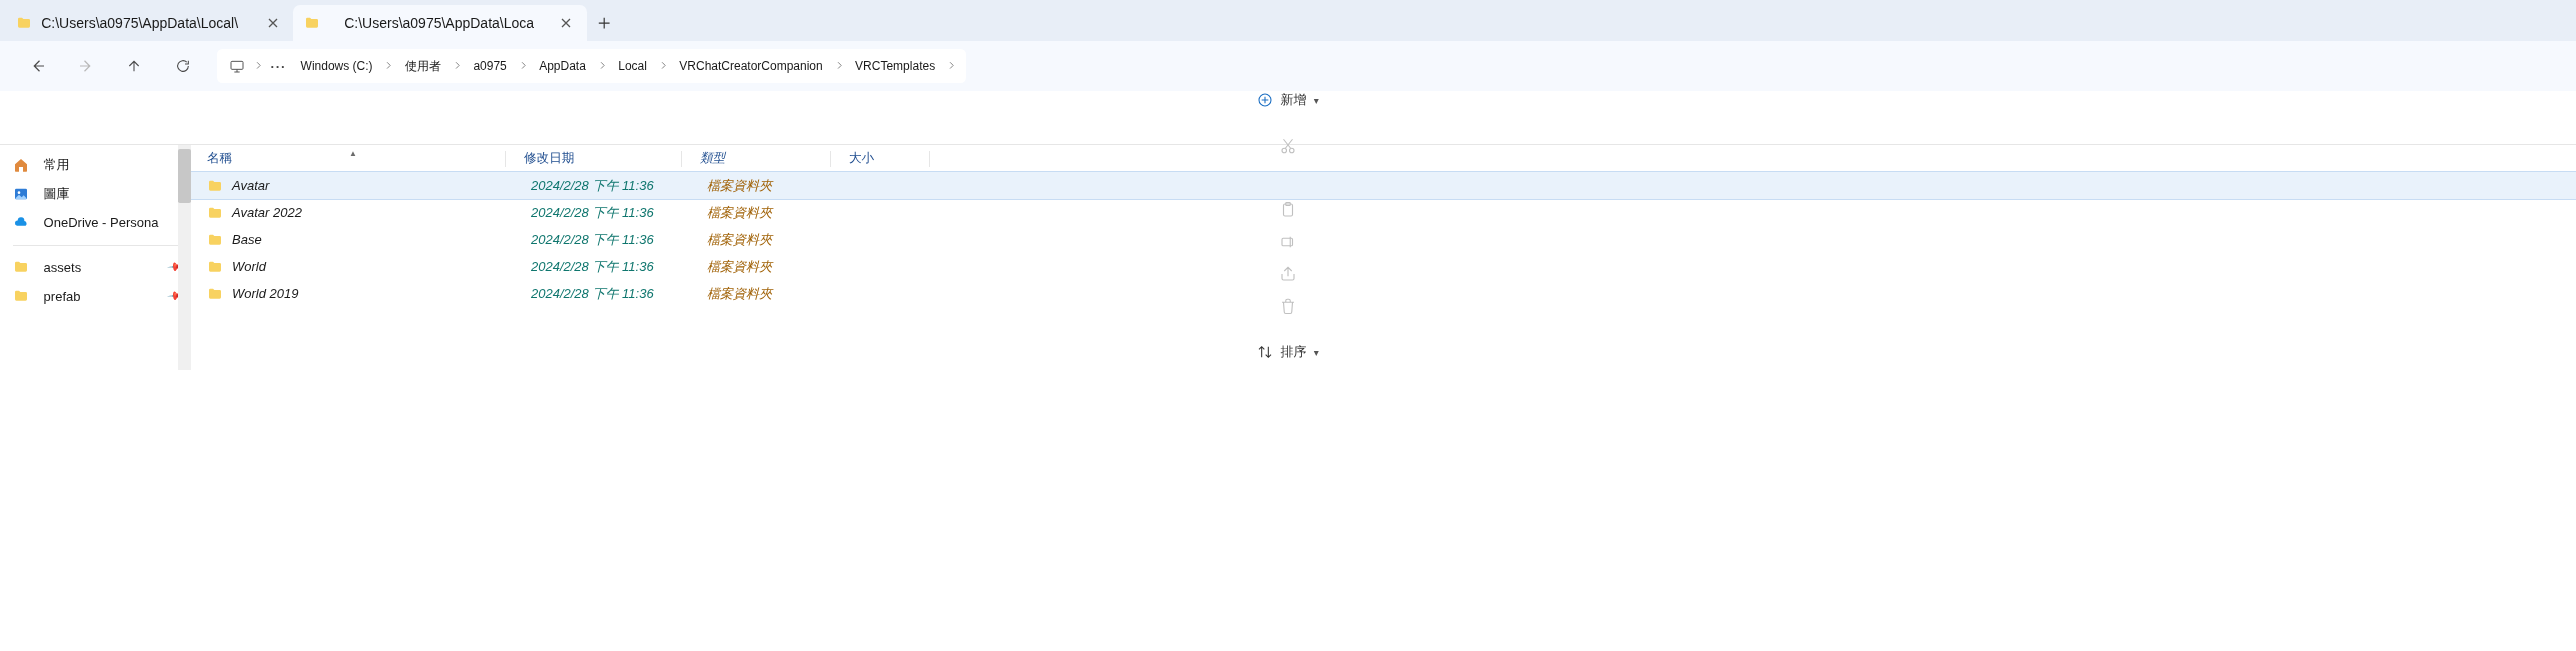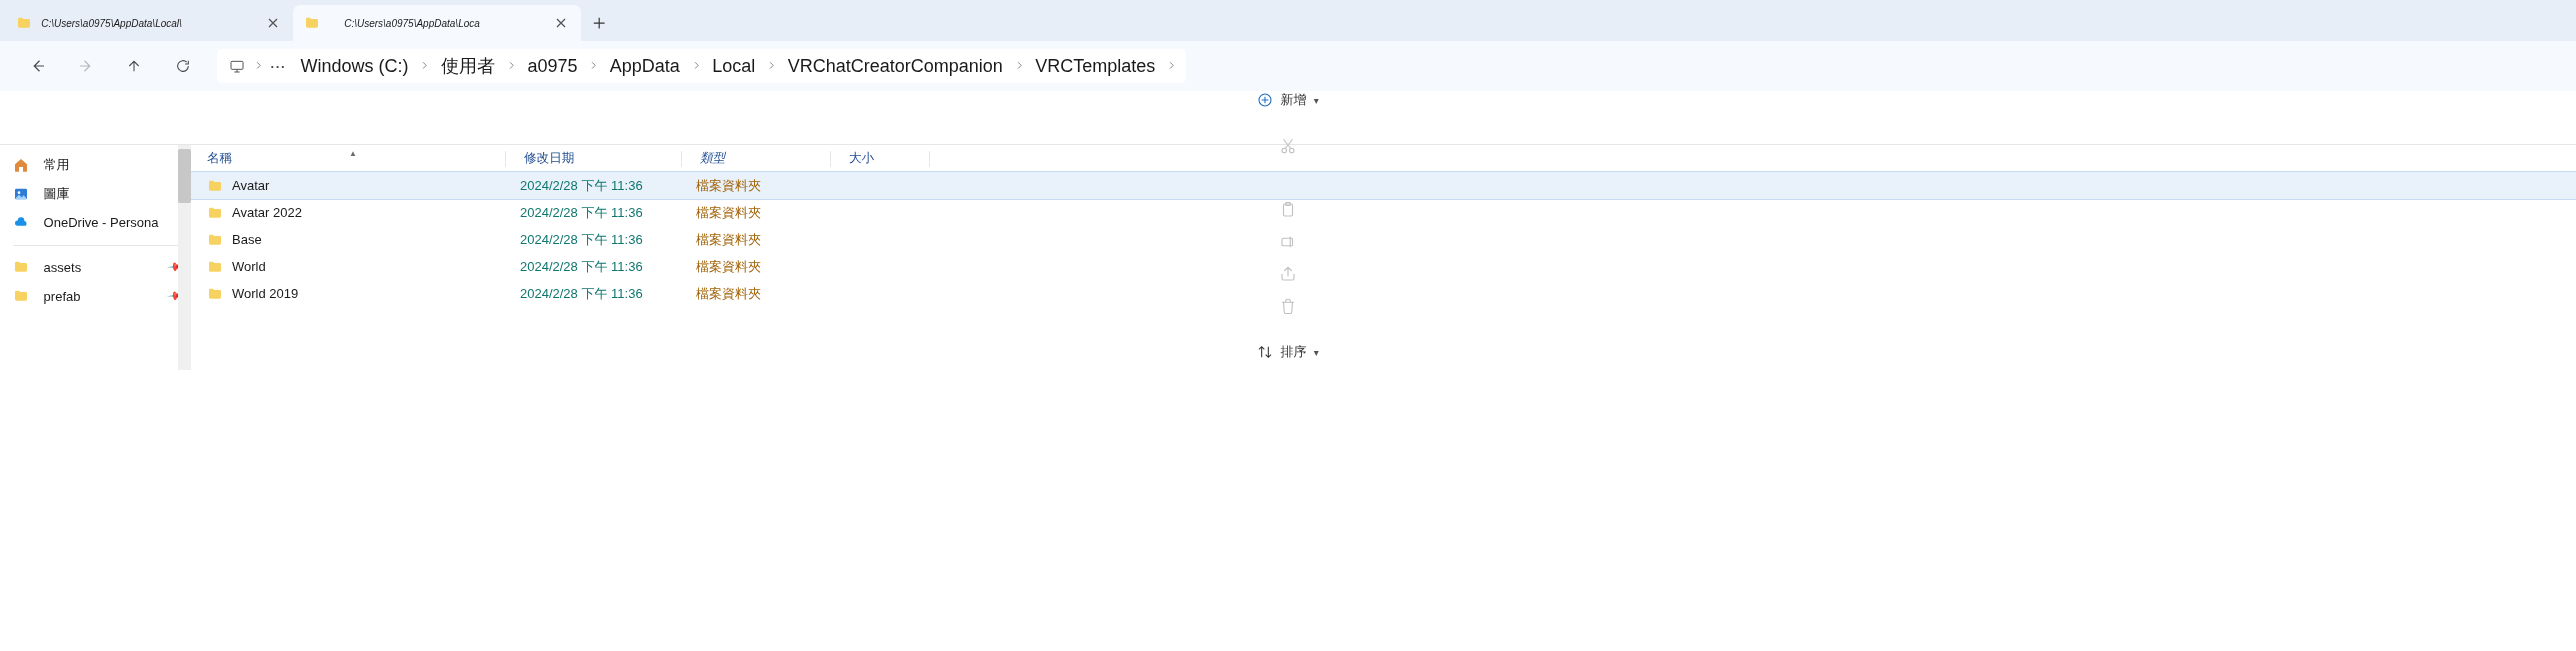--- a/index.html
+++ b/index.html
@@ -3,30 +3,30 @@
 <meta charset="utf-8">
 <style>
 * { box-sizing: border-box; margin: 0; padding: 0; font-family: "Segoe UI", "Microsoft JhengHei", sans-serif; }
 body { background: #fff; font-size: 13px; color: #1a1a1a; width: 2576px; }
 
 
 .tabs { display: flex; align-items: flex-end; height: 41px; background: #e8eef7; padding: 0 0 0 5.4px; gap: 0; }
 .tab { display: flex; align-items: center; height: 36px; padding: 0 12.6px 0 10.8px; gap: 9px; border-radius: 7.2px 7.2px 0 0; min-width: 288px; max-width: 306px; cursor: pointer; }
 .tab.inactive { background: transparent; }
 .tab.active { background: #f6f9fe; gap: 24px; }
-.tab-title { flex: 1; white-space: nowrap; overflow: hidden; text-overflow: ellipsis; font-size: 10px; font-style: italic; }
+.tab-title { flex: 1; white-space: nowrap; overflow: hidden; text-overflow: ellipsis; font-size: 14px; }
 .tab-close { width: 16px; height: 16px; display: flex; align-items: center; justify-content: center; color: #555; border-radius: 2.7px; }
 .new-tab { width: 36px; height: 36px; display: flex; align-items: center; justify-content: center; color: #333; cursor: pointer; }
 
 
 .navbar { display: flex; align-items: center; height: 50px; background: #f6f9fe; padding: 0 16px; gap: 5.4px; }
 .nav-btn { width: 43px; height: 36px; display: flex; align-items: center; justify-content: center; color: #4a4a4a; border-radius: 3.6px; cursor: pointer; }
 .nav-btn.disabled { color: #b8b8b8; }
 .addr-bar { display: flex; align-items: center; height: 34px; background: #fff; border-radius: 5.4px; margin-left: 7.2px; padding: 0 7.2px; flex: 0 0 auto; }
-.addr-seg { display: flex; align-items: center; padding: 0 9px; height: 100%; cursor: pointer; font-size: 18px; }
+.addr-seg { display: flex; align-items: center; padding: 0 9px; height: 100%; cursor: pointer; font-size: 12px; }
 .addr-chev { color: #777; padding: 0 1.8px; }
 .addr-pc { display: flex; align-items: center; padding: 0 5.4px; }
 .addr-more { padding: 0 5.4px; color: #444; font-weight: bold; letter-spacing: 0.9px; }
 
 
 .toolbar { display: flex; align-items: center; height: 54px; background: #fff; padding: 0 16px; gap: 14px; border-bottom: 0.9px solid #e6e6e6; flex-direction: column; }
 .tb-btn { display: flex; align-items: center; gap: 7.2px; height: 34px; padding: 0 10.8px; color: #333; border-radius: 3.6px; cursor: pointer; }
 .tb-btn.icon-only { padding: 0; width: 43px; justify-content: center; }
 .tb-btn.disabled { color: #c0c0c0; }
 .tb-sep { width: 0.9px; height: 25px; background: #e0e0e0; margin: 0 9px; }
@@ -46,21 +46,21 @@
 .col-headers > div { padding: 0 9px; display: flex; align-items: center; gap: 5.4px; }
 .sort-ind { position: absolute; left: 50%; top: -0.9px; transform: translateX(-50%); font-size: 8px; color: #6b6b6b; }
 .col-name { width: 324px; padding-left: 16px !important; position: relative; }
 .col-date { width: 176px; }
 .col-type { width: 149px; font-style: italic; }
 .col-size { width: 99px; }
 .col-name .th-border, .col-date .th-border, .col-type .th-border, .col-size .th-border { border-right: 0.9px solid #e6e6e6; height: 16px; width: 0.9px; margin-left: auto; }
 
 .row { display: flex; align-items: center; height: 27px; font-size: 13px; }
 .row.sel { background: #e9f2fb; outline: 0.9px solid #c7dcf3; outline-offset: -0.9px; }
-.cell { padding: 0 5px; overflow: hidden; white-space: nowrap; text-overflow: ellipsis; }
+.cell { padding: 0 16px; overflow: hidden; white-space: nowrap; text-overflow: ellipsis; font-style: italic; }
 .cell.name { width: 324px; padding-left: 16px; display: flex; align-items: center; gap: 9px; }
 .cell.date { width: 176px; color: #0f766e; }
 .cell.type { width: 149px; color: #a16207; }
 .cell.size { width: 99px; text-align: right; color: #555; }
 
 
 .ico { display: inline-flex; width: 16px; height: 16px; align-items: center; justify-content: center; }
 .ico svg { width: 100%; height: 100%; }
 .folder-ico svg { width: 18px; height: 18px; }
 </style>

